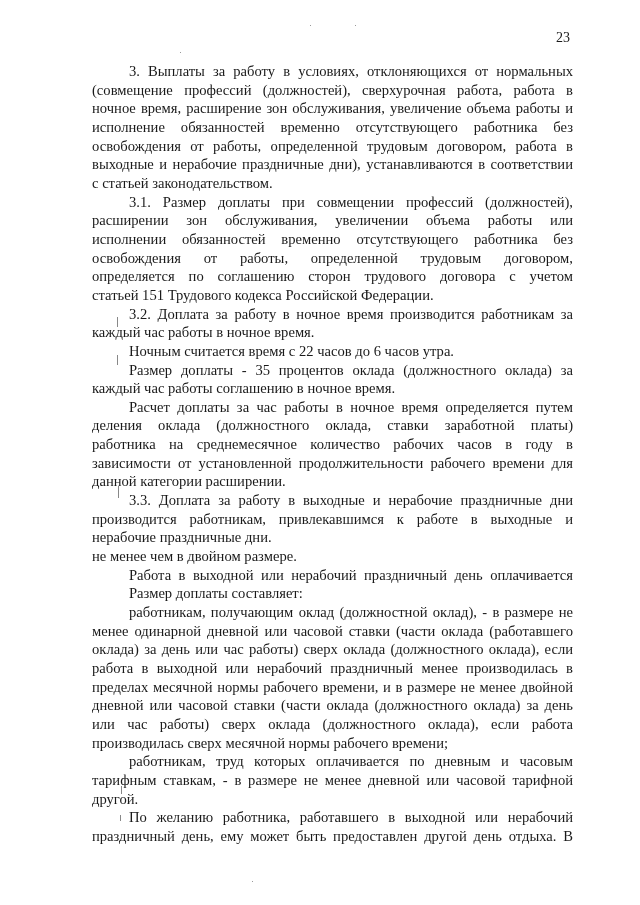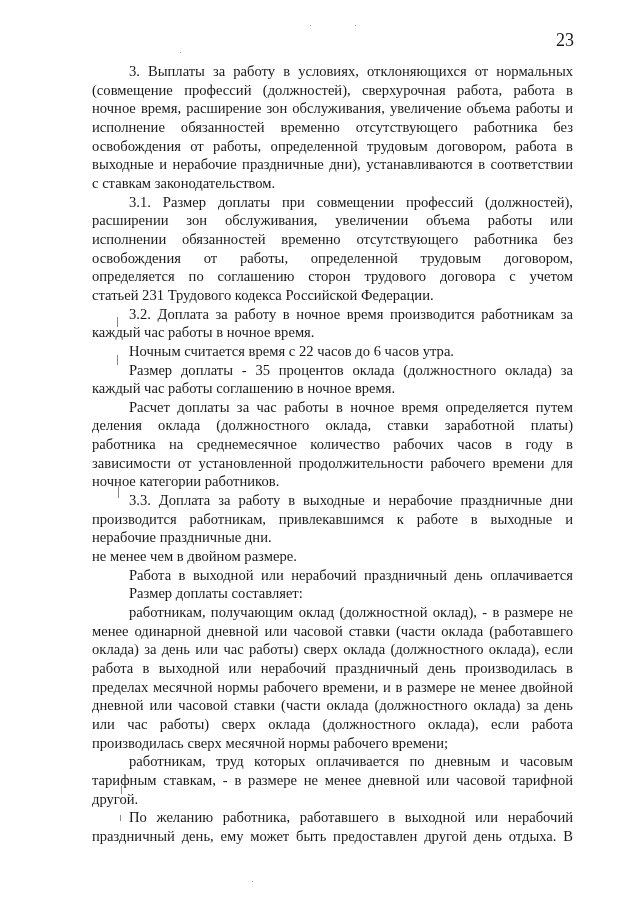--- a/index.html
+++ b/index.html
@@ -1,20 +1,20 @@
 <!DOCTYPE html>
 <html><head>
 <meta charset="utf-8">
 <style>
   html, body { margin: 0; padding: 0; }
   body {
     width: 640px; height: 905px; background: #ffffff; position: relative; overflow: hidden;
     font-family: "Liberation Serif", "DejaVu Serif", serif; color: #1a1a1a;
   }
-  .page-num { position: absolute; top: 30px; left: 556px; font-size: 18px; }
+  .page-num { position: absolute; top: 30px; left: 556px; font-size: 14px; }
   .content { position: absolute; left: 92px; top: 62px; width: 481px; }
   .para { margin: 0; font-size: 14.6px; line-height: 18.65px; text-align: justify; }
   .para .ln { display: block; text-align: justify; text-align-last: justify; white-space: nowrap; }
   .para .ln.last { text-align-last: left; }
   .ln.indent { padding-left: 37px; }
   .mark { position: absolute; width: 1px; background: #888; }
   .speck { position: absolute; width: 1px; height: 1px; background: #999; }
 </style>
 </head>
 <body>
@@ -23,30 +23,30 @@
 
 <div class="content">
 
   <p class="para">
     <span class="ln indent">3. Выплаты за работу в условиях, отклоняющихся от нормальных</span>
     <span class="ln">(совмещение профессий (должностей), сверхурочная работа, работа в</span>
     <span class="ln">ночное время, расширение зон обслуживания, увеличение объема работы и</span>
     <span class="ln">исполнение обязанностей временно отсутствующего работника без</span>
     <span class="ln">освобождения от работы, определенной трудовым договором, работа в</span>
     <span class="ln">выходные и нерабочие праздничные дни), устанавливаются в соответствии</span>
-    <span class="ln last">с ставкам законодательством.</span>
+    <span class="ln last">с статьей законодательством.</span>
   </p>
 
   <p class="para">
     <span class="ln indent">3.1. Размер доплаты при совмещении профессий (должностей),</span>
     <span class="ln">расширении зон обслуживания, увеличении объема работы или</span>
     <span class="ln">исполнении обязанностей временно отсутствующего работника без</span>
     <span class="ln">освобождения от работы, определенной трудовым договором,</span>
     <span class="ln">определяется по соглашению сторон трудового договора с учетом</span>
-    <span class="ln last">статьей 231 Трудового кодекса Российской Федерации.</span>
+    <span class="ln last">статьей 151 Трудового кодекса Российской Федерации.</span>
   </p>
 
   <p class="para">
     <span class="ln indent">3.2. Доплата за работу в ночное время производится работникам за</span>
     <span class="ln last">каждый час работы в ночное время.</span>
   </p>
 
   <p class="para">
     <span class="ln indent last">Ночным считается время с 22 часов до 6 часов утра.</span>
   </p>
@@ -54,21 +54,21 @@
   <p class="para">
     <span class="ln indent">Размер доплаты - 35 процентов оклада (должностного оклада) за</span>
     <span class="ln last">каждый час работы соглашению в ночное время.</span>
   </p>
 
   <p class="para">
     <span class="ln indent">Расчет доплаты за час работы в ночное время определяется путем</span>
     <span class="ln">деления оклада (должностного оклада, ставки заработной платы)</span>
     <span class="ln">работника на среднемесячное количество рабочих часов в году в</span>
     <span class="ln">зависимости от установленной продолжительности рабочего времени для</span>
-    <span class="ln last">ночное категории работников.</span>
+    <span class="ln last">данной категории расширении.</span>
   </p>
 
   <p class="para">
     <span class="ln indent">3.3. Доплата за работу в выходные и нерабочие праздничные дни</span>
     <span class="ln">производится работникам, привлекавшимся к работе в выходные и</span>
     <span class="ln last">нерабочие праздничные дни.</span>
   </p>
 
   <p class="para">
     <span class="ln last">не менее чем в двойном размере.</span>
@@ -76,21 +76,21 @@
   </p>
 
   <p class="para">
     <span class="ln indent last">Размер доплаты составляет:</span>
   </p>
 
   <p class="para">
     <span class="ln indent">работникам, получающим оклад (должностной оклад), - в размере не</span>
     <span class="ln">менее одинарной дневной или часовой ставки (части оклада (работавшего</span>
     <span class="ln">оклада) за день или час работы) сверх оклада (должностного оклада), если</span>
-    <span class="ln">работа в выходной или нерабочий праздничный день производилась в</span>
+    <span class="ln">работа в выходной или нерабочий праздничный менее производилась в</span>
     <span class="ln">пределах месячной нормы рабочего времени, и в размере не менее двойной</span>
     <span class="ln">дневной или часовой ставки (части оклада (должностного оклада) за день</span>
     <span class="ln">или час работы) сверх оклада (должностного оклада), если работа</span>
     <span class="ln last">производилась сверх месячной нормы рабочего времени;</span>
   </p>
 
   <p class="para">
     <span class="ln indent">работникам, труд которых оплачивается по дневным и часовым</span>
     <span class="ln">тарифным ставкам, - в размере не менее дневной или часовой тарифной</span>
     <span class="ln last">другой.</span>

